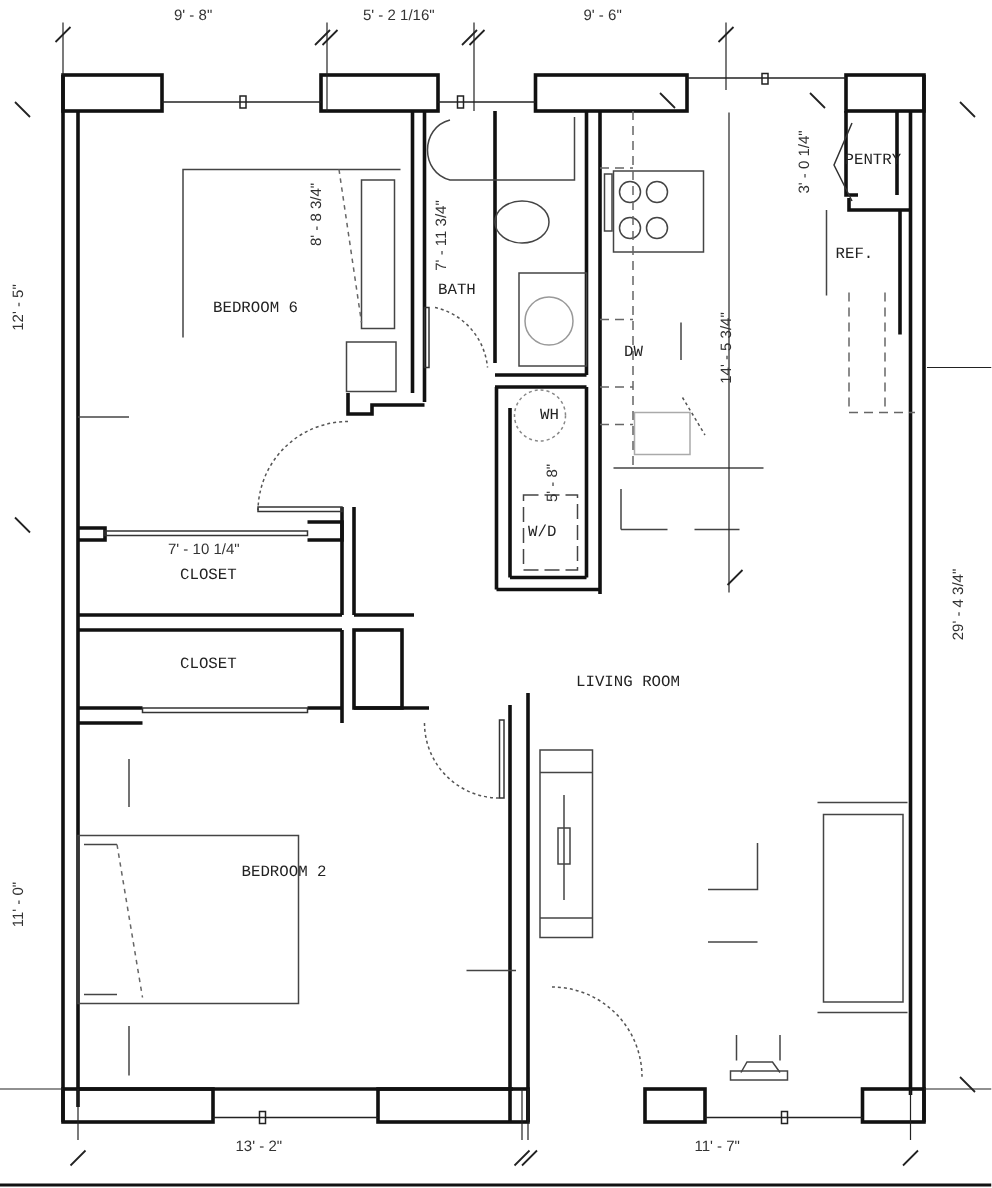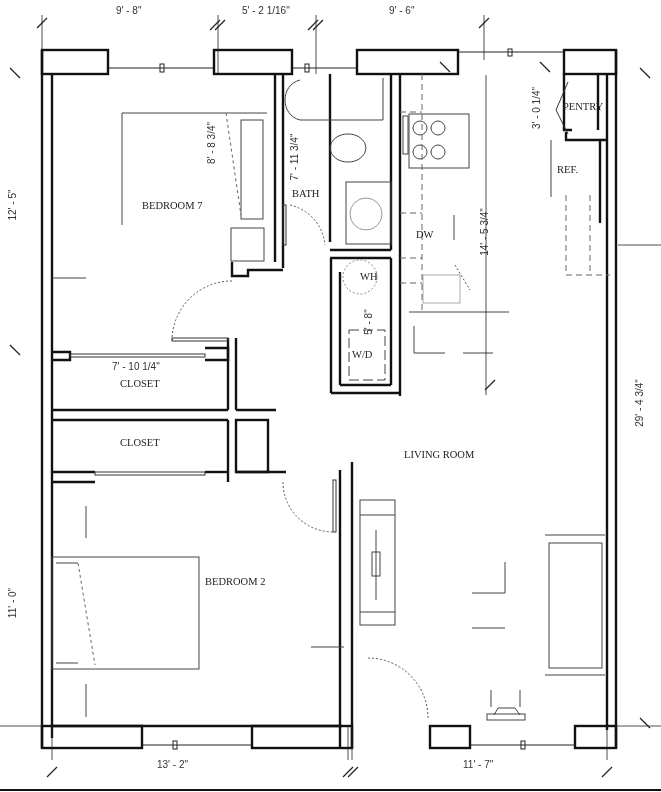--- a/index.html
+++ b/index.html
@@ -1,18 +1,18 @@
 <!DOCTYPE html>
 <html><head>
 <meta charset="utf-8">
 <style>
   html, body { margin: 0; padding: 0; background: #ffffff; }
   body { width: 661px; height: 792px; position: relative; overflow: hidden; font-family: "Liberation Sans", sans-serif; }
   #plan { position: absolute; left: 0; top: 0; width: 661px; height: 792px; }
-  .lbl { position: absolute; font-family: Liberation Serif, serif; font-size: 10.5px; color: #222; white-space: nowrap; line-height: 1; }
+  .lbl { position: absolute; font-family: Liberation Mono, monospace; font-size: 10.5px; color: #222; white-space: nowrap; line-height: 1; }
   .dim { position: absolute; font-family: "Liberation Sans", sans-serif; font-size: 10px; color: #333; white-space: nowrap; line-height: 1; }
   .rot { transform-origin: center center; transform: rotate(-90deg); }
 </style>
 </head>
 <body>
 
 <svg id="plan" viewBox="0 0 661 792" xmlns="http://www.w3.org/2000/svg">
   <g fill="none" stroke="#111" stroke-width="2.4">
 
     <g>
@@ -200,26 +200,26 @@
       <line x1="640" y1="68" x2="650" y2="78"></line>
       <line x1="640" y1="718" x2="650" y2="728"></line>
       <line x1="540" y1="62" x2="550" y2="72"></line>
       <line x1="440" y1="62" x2="450" y2="72"></line>
       <line x1="485" y1="390" x2="495" y2="380"></line>
     </g>
   </g>
   <line x1="0" y1="790" x2="661" y2="790" stroke="#111" stroke-width="2"></line>
 </svg>
 
-<div class="lbl" style="left:142px;top:201px;">BEDROOM 7</div>
-<div class="lbl" style="left:161px;top:577px;margin-left:44px;">BEDROOM 2</div>
+<div class="lbl" style="left:142px;top:201px;">BEDROOM 6</div>
+<div class="lbl" style="left:161px;top:577px;">BEDROOM 2</div>
 <div class="lbl" style="left:292px;top:189px;">BATH</div>
 <div class="lbl" style="left:120px;top:379px;">CLOSET</div>
 <div class="lbl" style="left:120px;top:438px;">CLOSET</div>
-<div class="lbl" style="left:404px;top:450px;">LIVING ROOM</div>
+<div class="lbl" style="left:384px;top:450px;">LIVING ROOM</div>
 <div class="lbl" style="left:563px;top:102px;">PENTRY</div>
 <div class="lbl" style="left:557px;top:165px;">REF.</div>
 <div class="lbl" style="left:416px;top:230px;">DW</div>
 <div class="lbl" style="left:360px;top:272px;">WH</div>
 <div class="lbl" style="left:352px;top:350px;">W/D</div>
 
 <div class="dim" style="left:116px;top:6px;">9' - 8"</div>
 <div class="dim" style="left:242px;top:6px;">5' - 2 1/16"</div>
 <div class="dim" style="left:389px;top:6px;">9' - 6"</div>
 <div class="dim" style="left:157px;top:760px;">13' - 2"</div>

